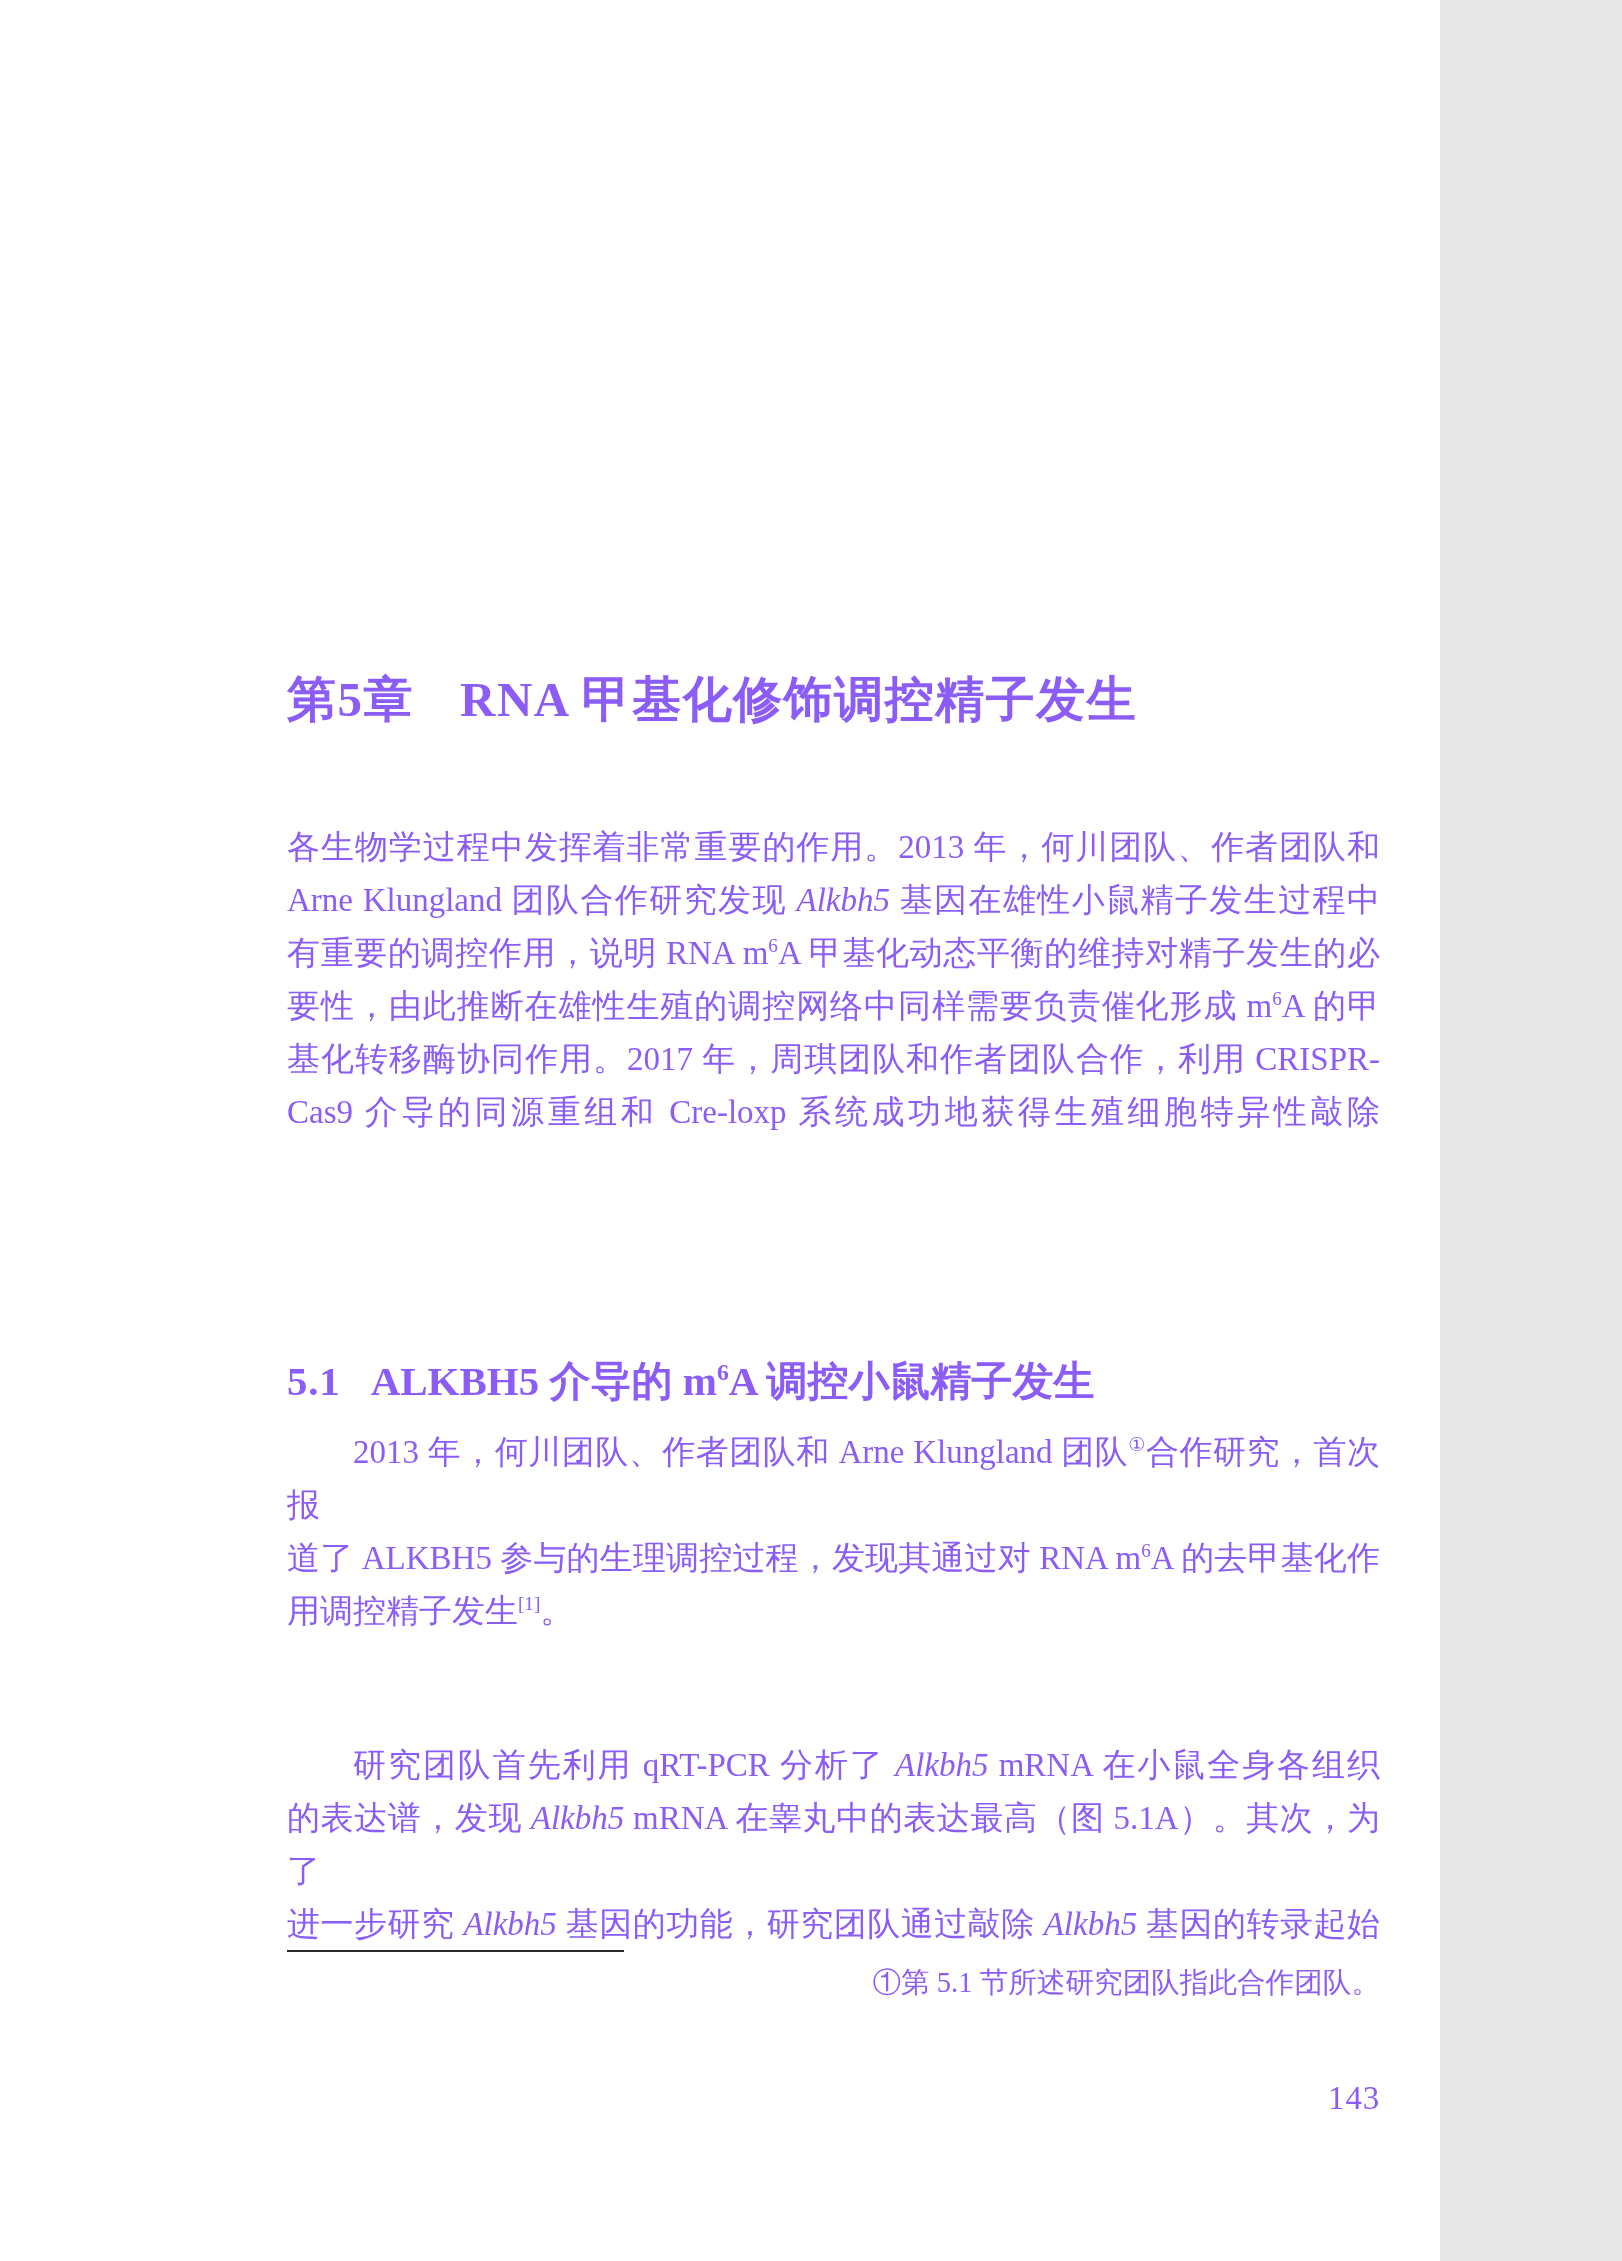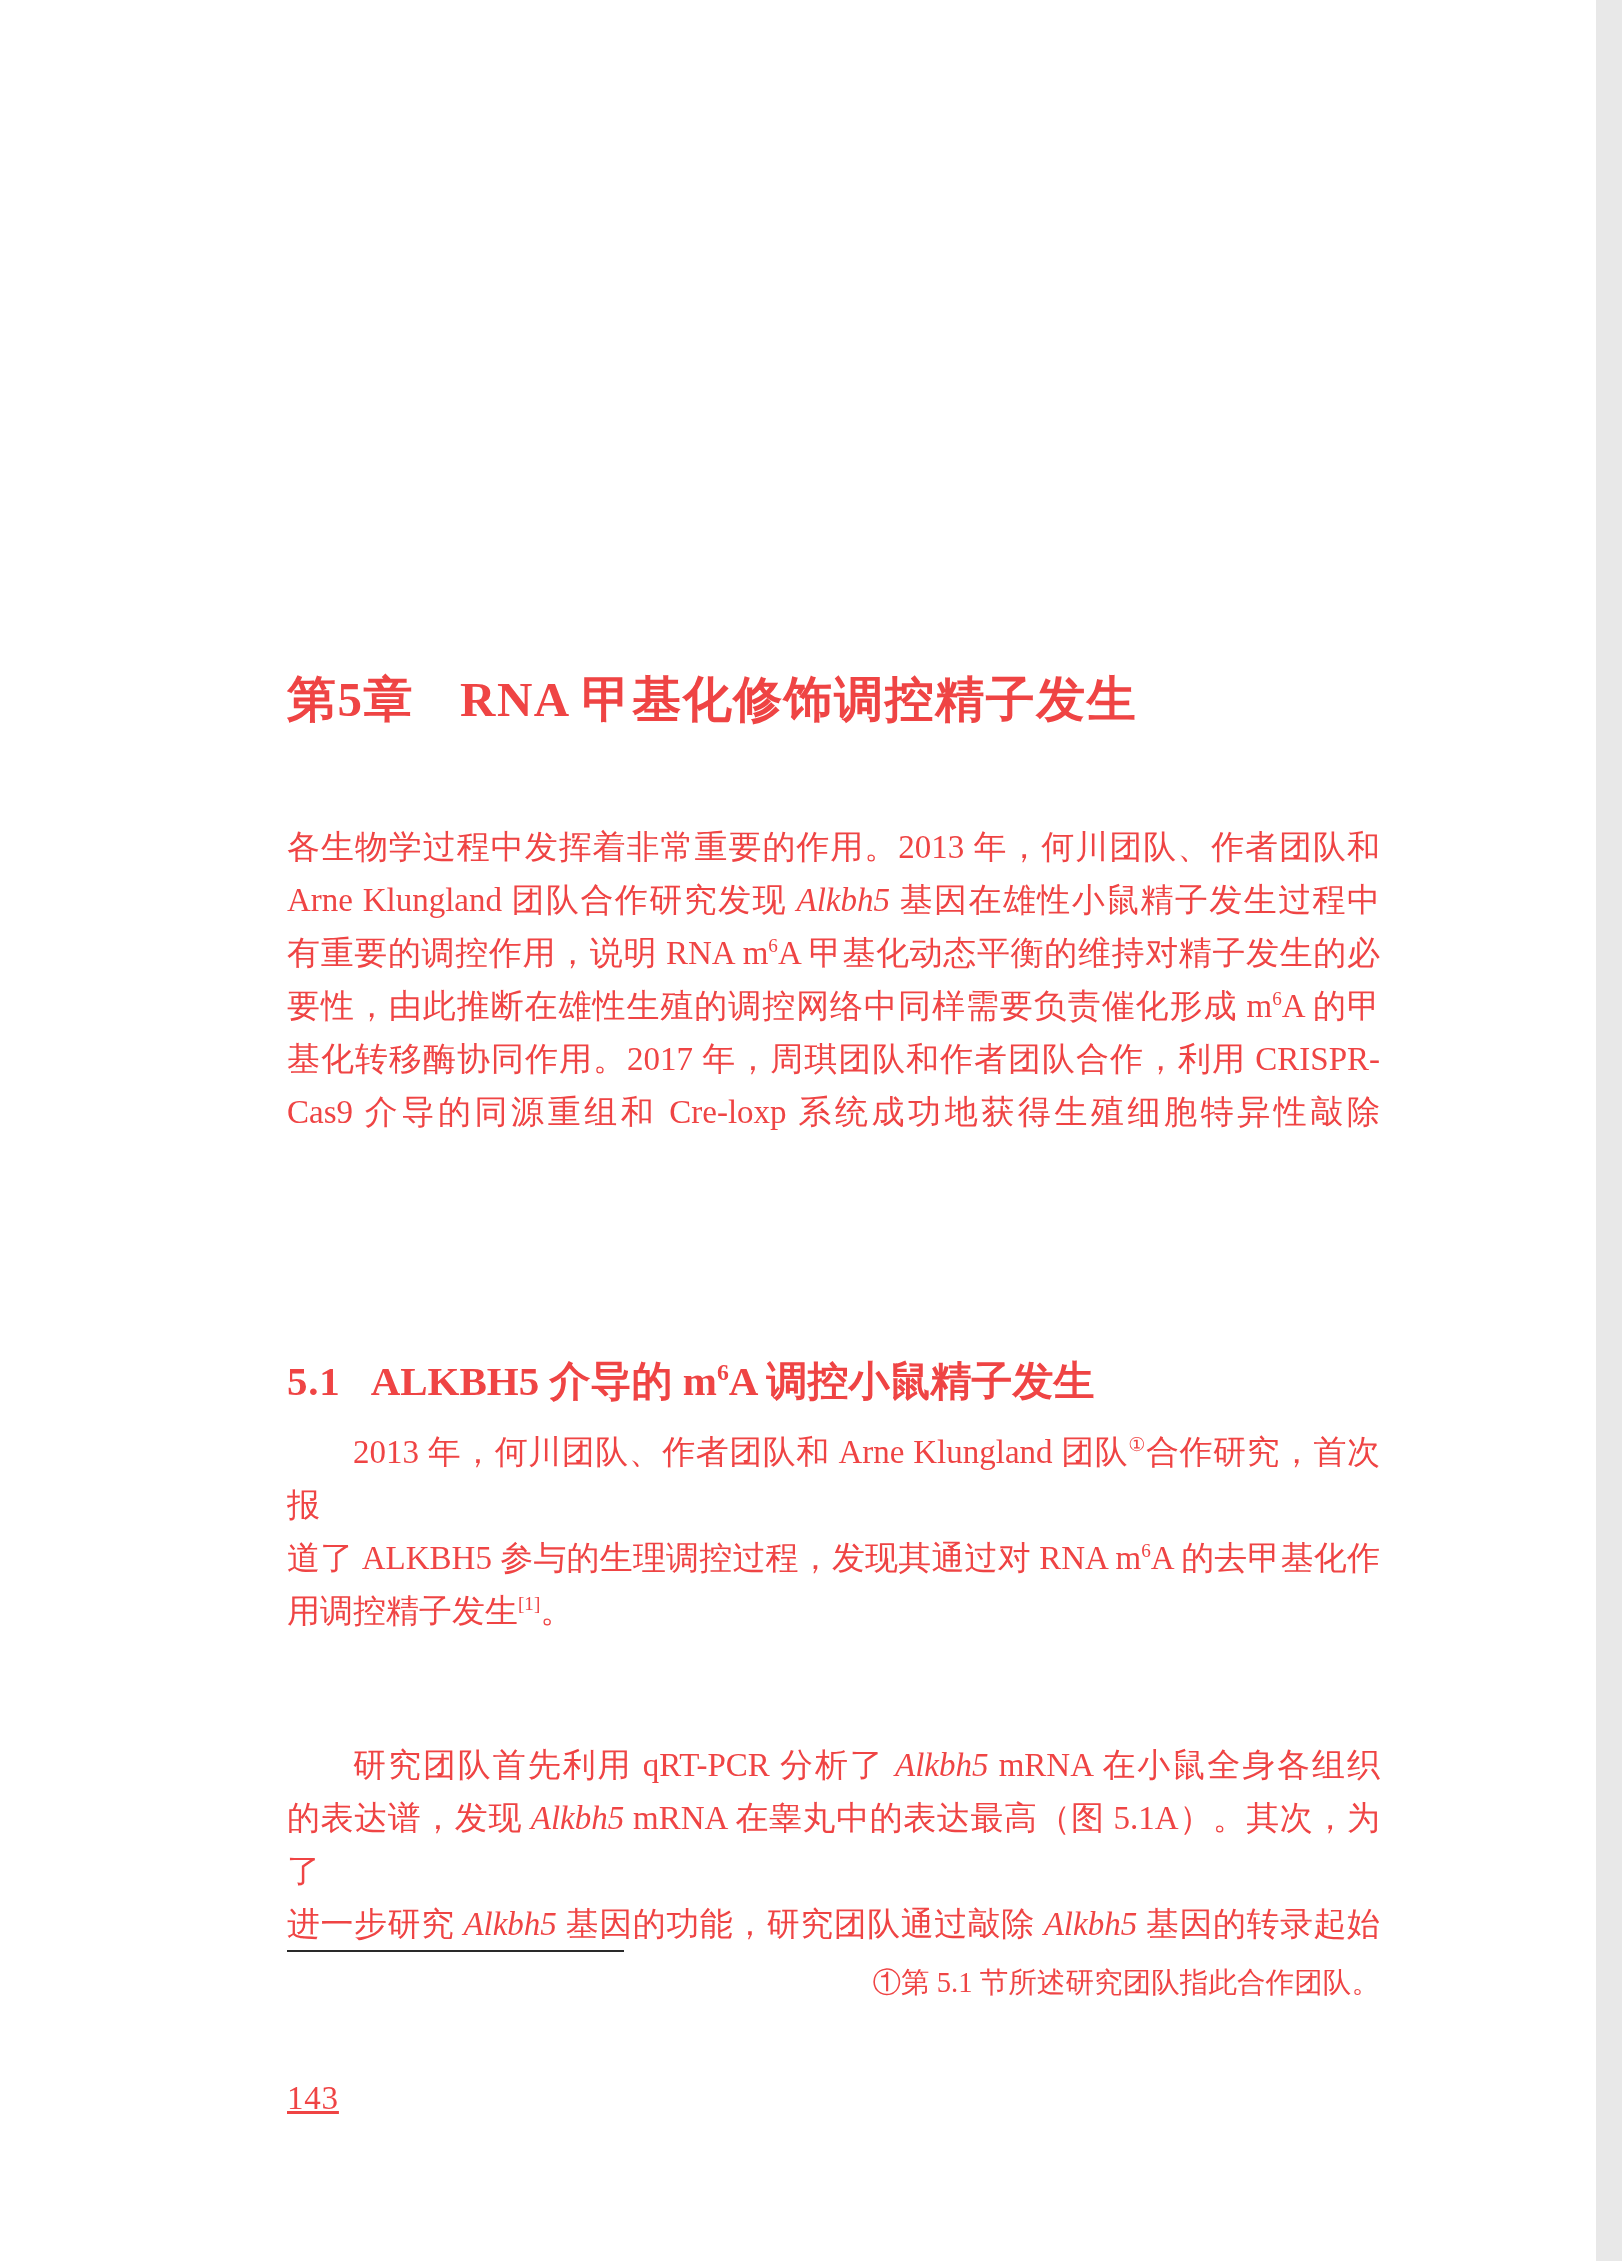--- a/index.html
+++ b/index.html
@@ -1,20 +1,20 @@
 <!DOCTYPE html>
 <html style="font-size:12.4px"><head>
 <meta charset="utf-8">
 <style>
   html,body{margin:0;padding:0;background:#e8e8e8;}
   .page{
     position:relative;
-    width:1596px;height:2261px;
+    width:1440px;height:2261px;
     background:#ffffff;
-    color:#ef4444;
+    color:#8b5cf6;
     font-family:"Liberation Serif","DejaVu Serif",serif;
     overflow:hidden;
   }
   .chapter{
     position:absolute;left:287px;top:642px;
     font-size:49px;font-weight:bold;line-height:1;
     letter-spacing:1.5px;white-space:nowrap;
   }
   .chapter .num{margin-right:46px;}
   .para{
@@ -47,23 +47,22 @@
     position:absolute;left:287px;top:1950px;
     width:337px;height:2.3px;background:#2a2a2a;
   }
   .footnote{
     position:absolute;left:287px;top:1964px;width:1093px;
     font-size:28.6px;line-height:37px;
     text-indent:57px;text-align:right;
   }
   .page-num{
     position:absolute;left:287px;top:2082px;width:1093px;
-    text-align:left;font-size:33px;line-height:1;
+    text-align:right;font-size:33px;line-height:1;
     letter-spacing:0.8px;
-    text-decoration:underline;
   }
 </style>
 </head>
 <body>
 
 <div class="page">
 
   <h1 class="chapter">
     <span class="num">第5章</span><span>RNA 甲基化修饰调控精子发生</span>
   </h1>

